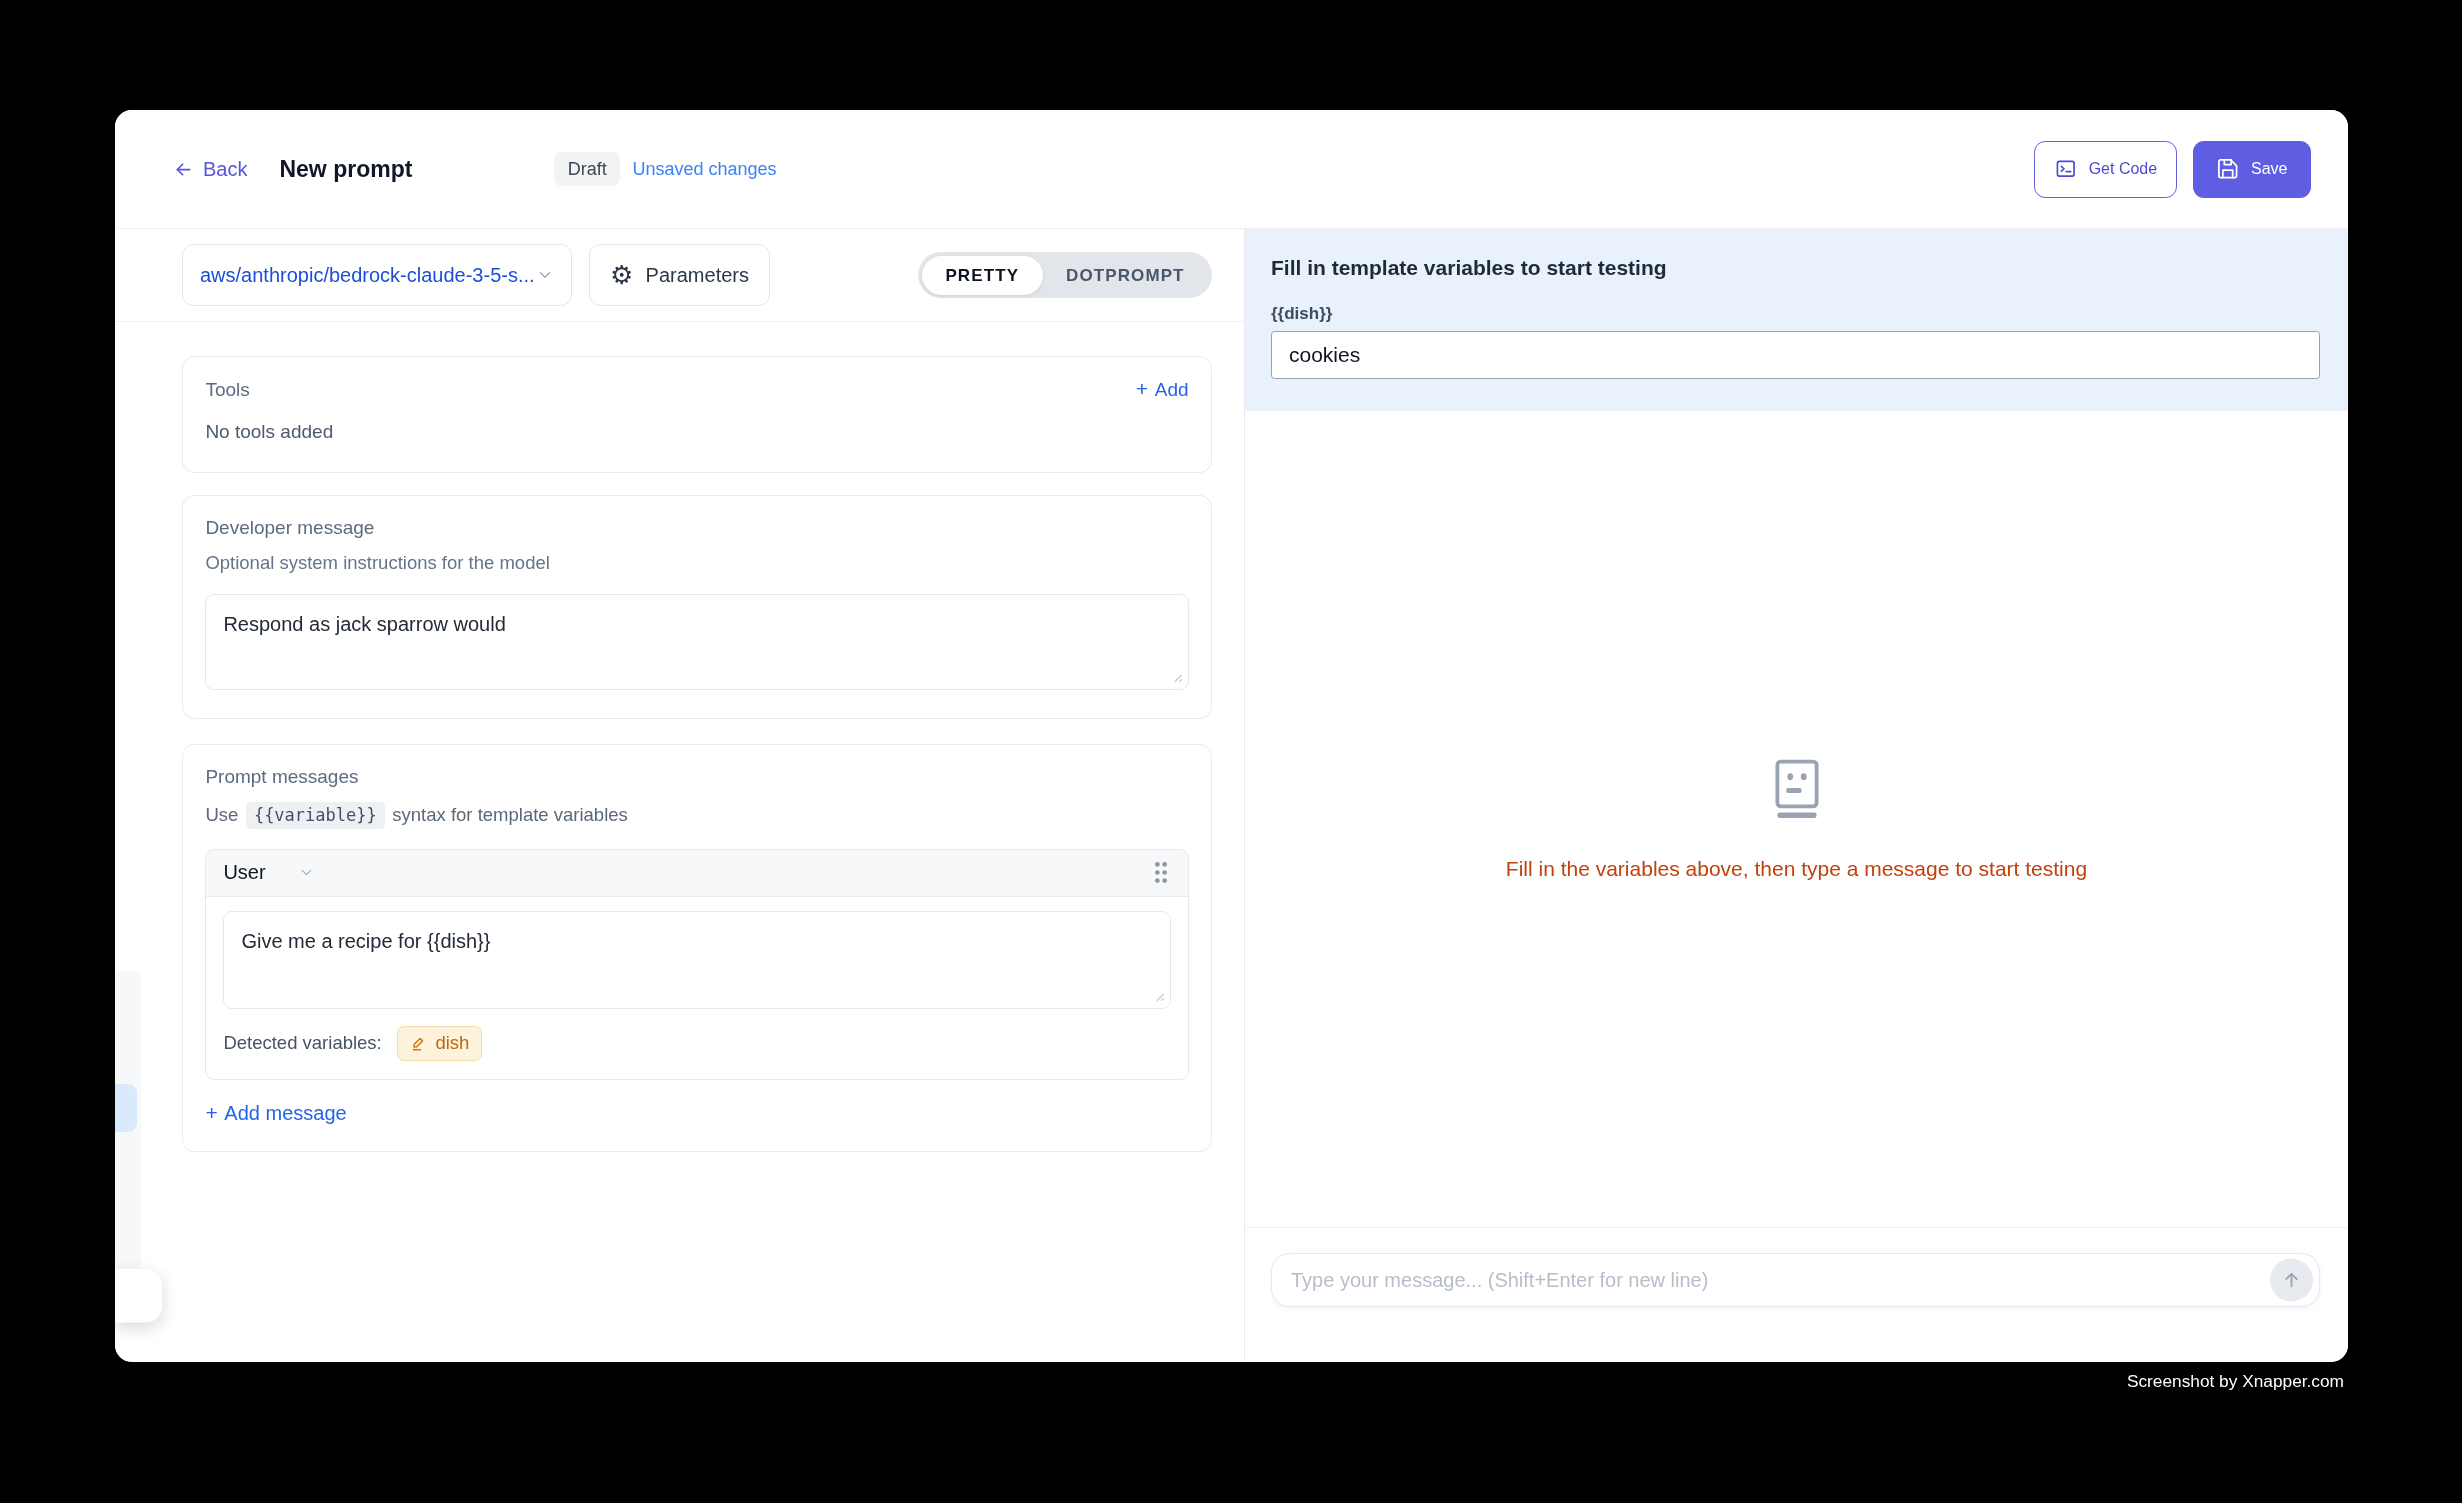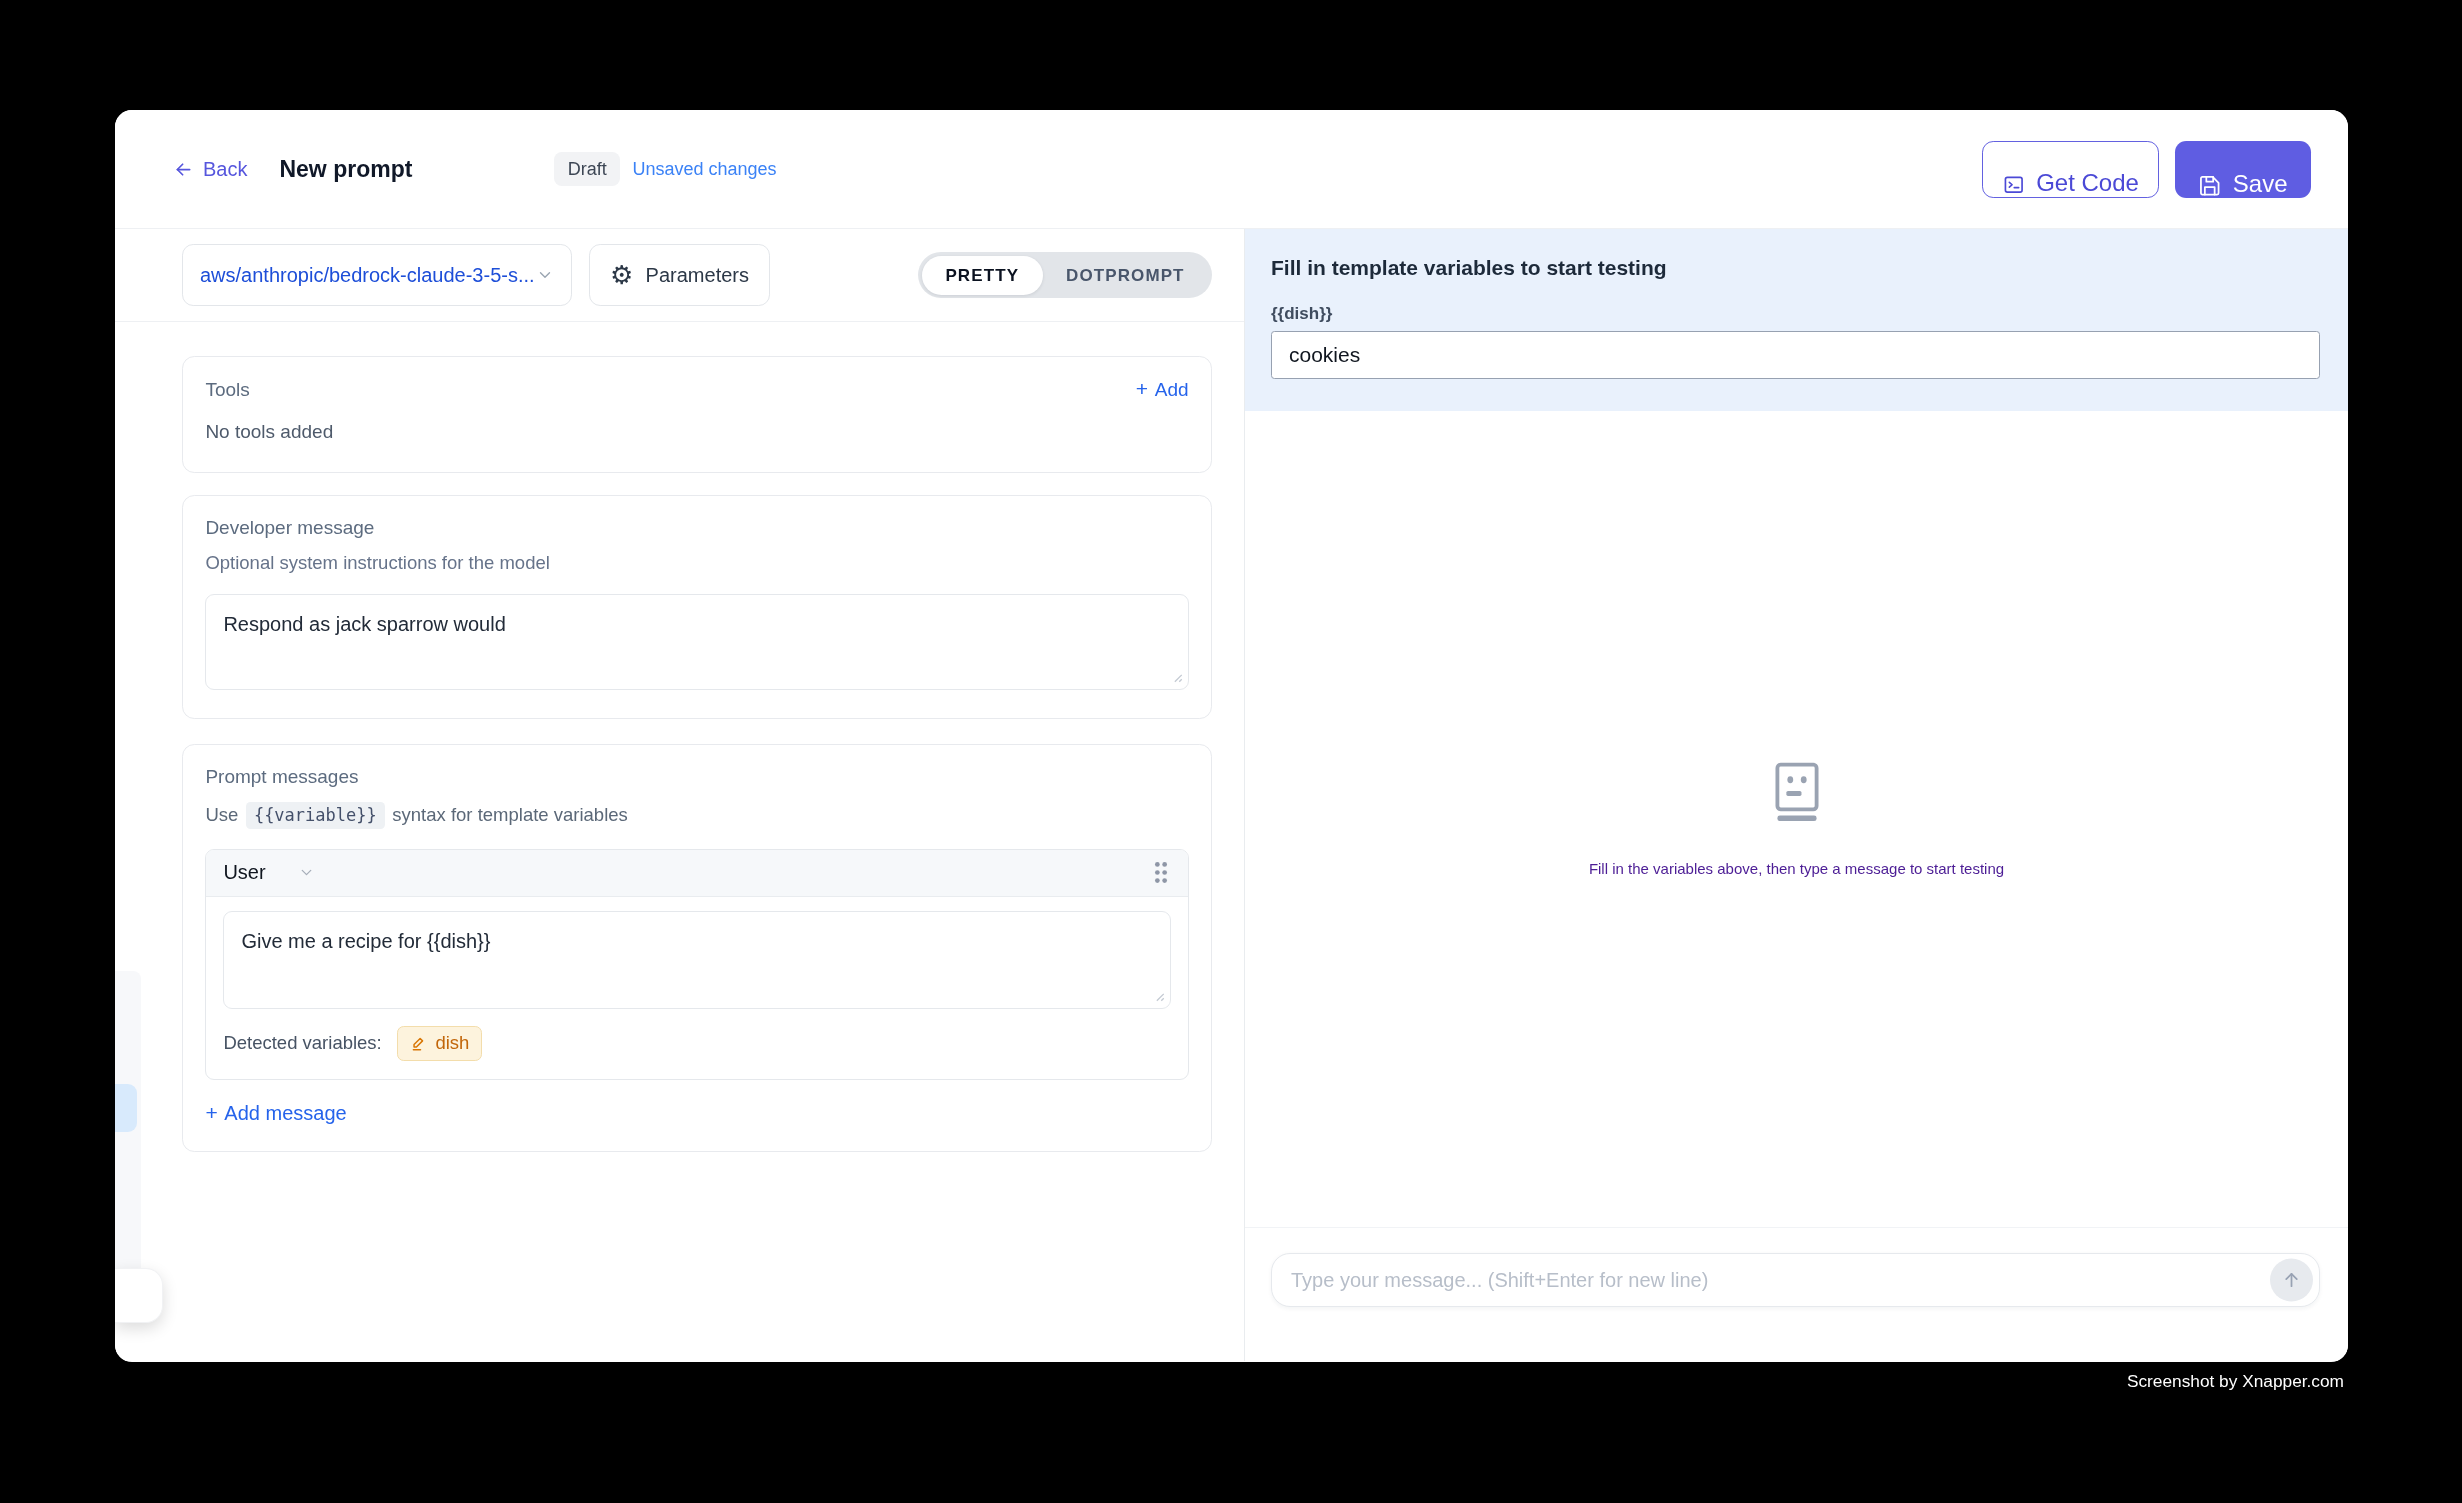--- a/index.html
+++ b/index.html
@@ -15,22 +15,22 @@
   
   .hdr { height: 119px; display: flex; align-items: center; padding: 0 37px 0 58px;
     border-bottom: 1.1px solid #eef0f3; background: #fff; }
   .back { display: flex; align-items: center; gap: 9px; color: #5656dd; font-size: 20px;
     font-weight: 500; cursor: pointer; }
   .page-title { margin-left: 32px; font-size: 23px; font-weight: 600; color: #101828; }
   .badge { margin-left: 142px; background: #f2f3f5; border-radius: 7.8px; padding: 6.7px 13.4px;
     font-size: 18px; color: #3d4654; }
   .unsaved { margin-left: 12.3px; font-size: 18px; color: #3b82f6; }
   .hdr-actions { margin-left: auto; display: flex; align-items: center; gap: 15.7px; }
-  .btn { display: inline-flex; align-items: flex-end; gap: 11.2px; height: 57px; border-radius: 11.2px;
-    font-size: 24px; font-weight: 500; cursor: pointer; border: none; background: none; }
+  .btn { display: inline-flex; align-items: center; gap: 11.2px; height: 57px; border-radius: 11.2px;
+    font-size: 16px; font-weight: 500; cursor: pointer; border: none; background: none; }
   .btn-outline { border: 1.1px solid #6361e0; color: #4b49d6; padding: 0 19px; background: #fff; }
   .btn-primary { background: #5f5de2; color: #fff; padding: 0 23.5px; }
 
   
   .main { display: flex; height: 1132px; }
   .left-panel { width: 1129px; display: flex; flex-direction: column; background: #fff; }
   .right-panel { flex: 1; border-left: 1.1px solid #e9ecef; display: flex; flex-direction: column; background: #fff; }
 
   
   .model-row { display: flex; align-items: center; padding: 15px 32px 15px 67px;
@@ -89,21 +89,21 @@
   
   .tester-head { background: #e9f1fc; padding: 27px 28px 32px 26px; }
   .tester-title { font-size: 21px; font-weight: 700; color: #1d2a3a; }
   .var-label { margin-top: 23.5px; font-size: 17px; font-weight: 600; color: #3f4c5f; }
   .var-input { margin-top: 7.8px; width: 100%; height: 48px; background: #fff;
     border: 1.1px solid #97a1b1; border-radius: 3.4px; padding: 0 17px; font-size: 21px;
     color: #10161f; outline: none; font-family: "Liberation Sans", "DejaVu Sans", sans-serif; }
 
   .chat-empty { flex: 1; display: flex; flex-direction: column; align-items: center;
     justify-content: center; gap: 37px; background: #fff; }
-  .empty-text { font-size: 15px; color: #4c1d95; }
+  .empty-text { font-size: 21px; color: #c2410c; }
 
   .chat-input-row { border-top: 1.1px solid #f1f3f6; padding: 24.6px 28px 54px 26px; }
   .chat-box { position: relative; height: 54px; border: 1.1px solid #e6e9ed; border-radius: 19px;
     display: flex; align-items: center; padding: 0 62px 0 6.7px;
     box-shadow: 0 1.7px 4.5px rgba(25,35,55,.05); background: #fff; }
   .chat-box input { flex: 1; border: none; outline: none; font-size: 20px; color: #333;
     padding: 0 12.3px; background: transparent;
     font-family: "Liberation Sans", "DejaVu Sans", sans-serif; }
   .chat-box input::placeholder { color: #b7bec9; }
   .send-btn { position: absolute; right: 5.6px; top: 50%; transform: translateY(-50%);

